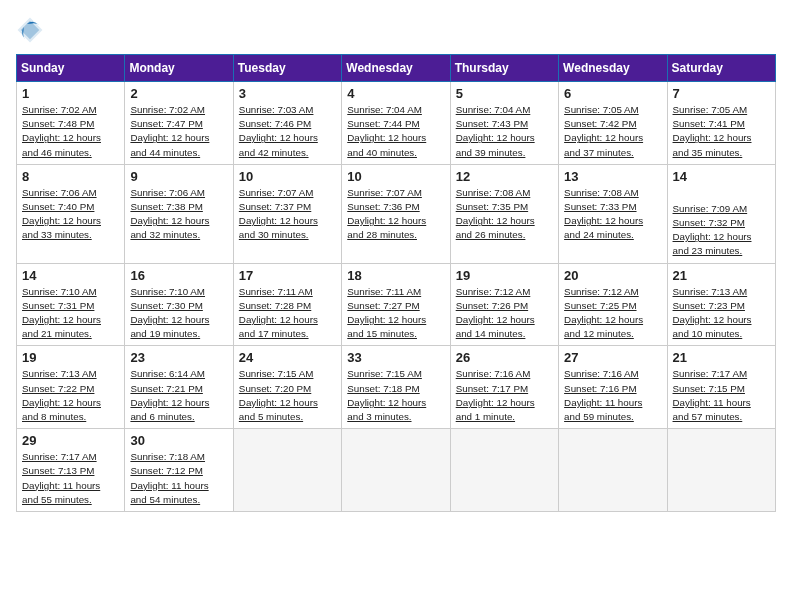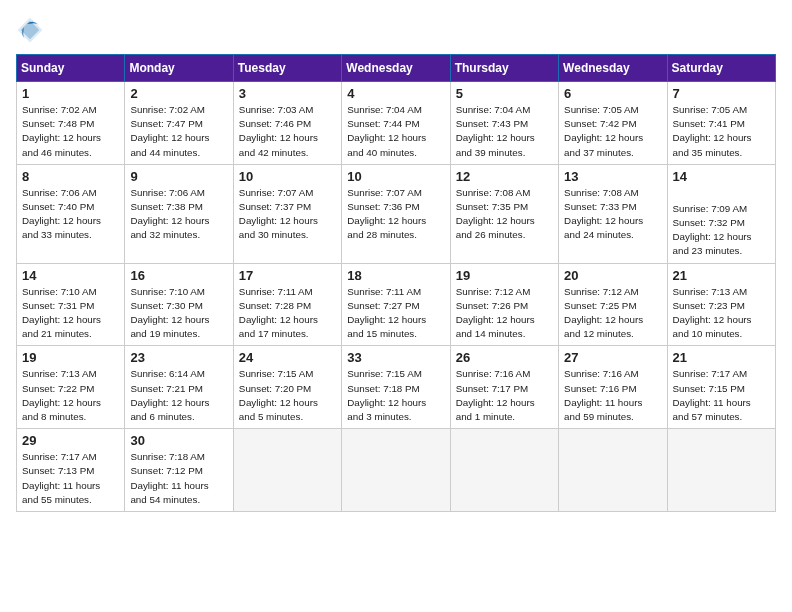--- a/index.html
+++ b/index.html
@@ -71,20 +71,21 @@
     .day-num {
       font-size: 13px;
       font-weight: bold;
       display: block;
       margin-bottom: 2px;
     }
     .day-info {
       font-size: 9.8px;
       line-height: 1.45;
       color: #222;
+      text-decoration: underline;
     }
   </style>
 </head>
 <body>
 
 <div class="header">
   <div class="logo">
     <svg class="logo-icon" viewBox="0 0 36 36" xmlns="http://www.w3.org/2000/svg">
       <polygon points="18,2 34,18 18,34 2,18" fill="#1a6fb3" opacity="0.15"></polygon>
       <polygon points="18,6 30,18 18,30 6,18" fill="#1a6fb3" opacity="0.3"></polygon>

